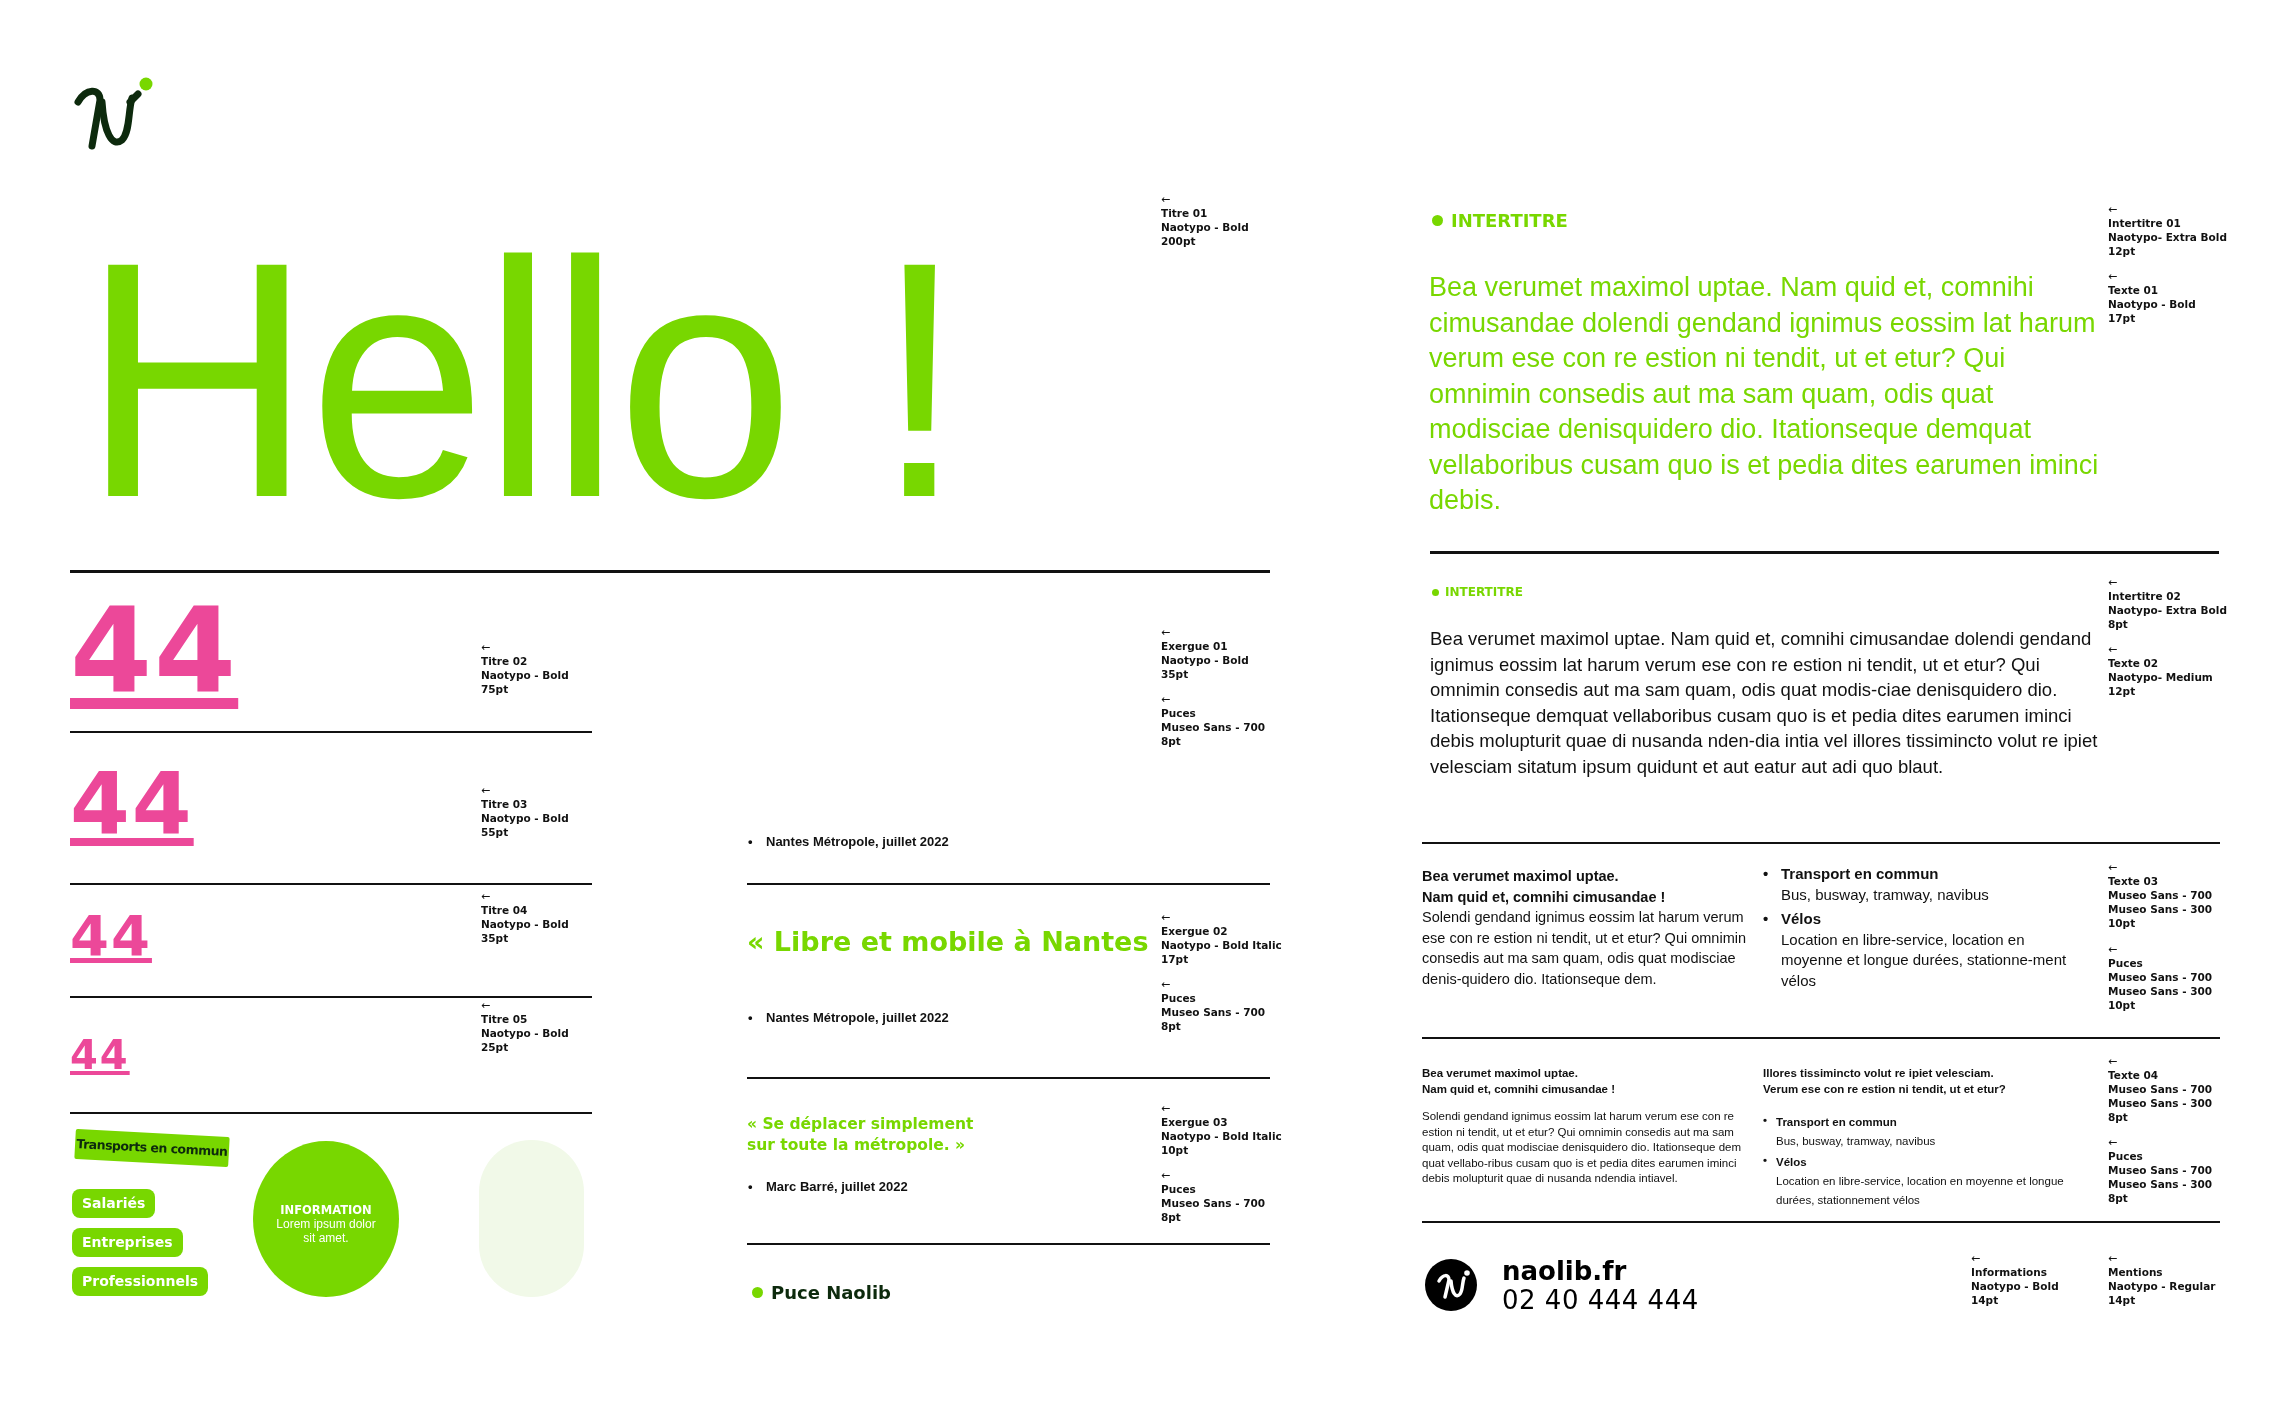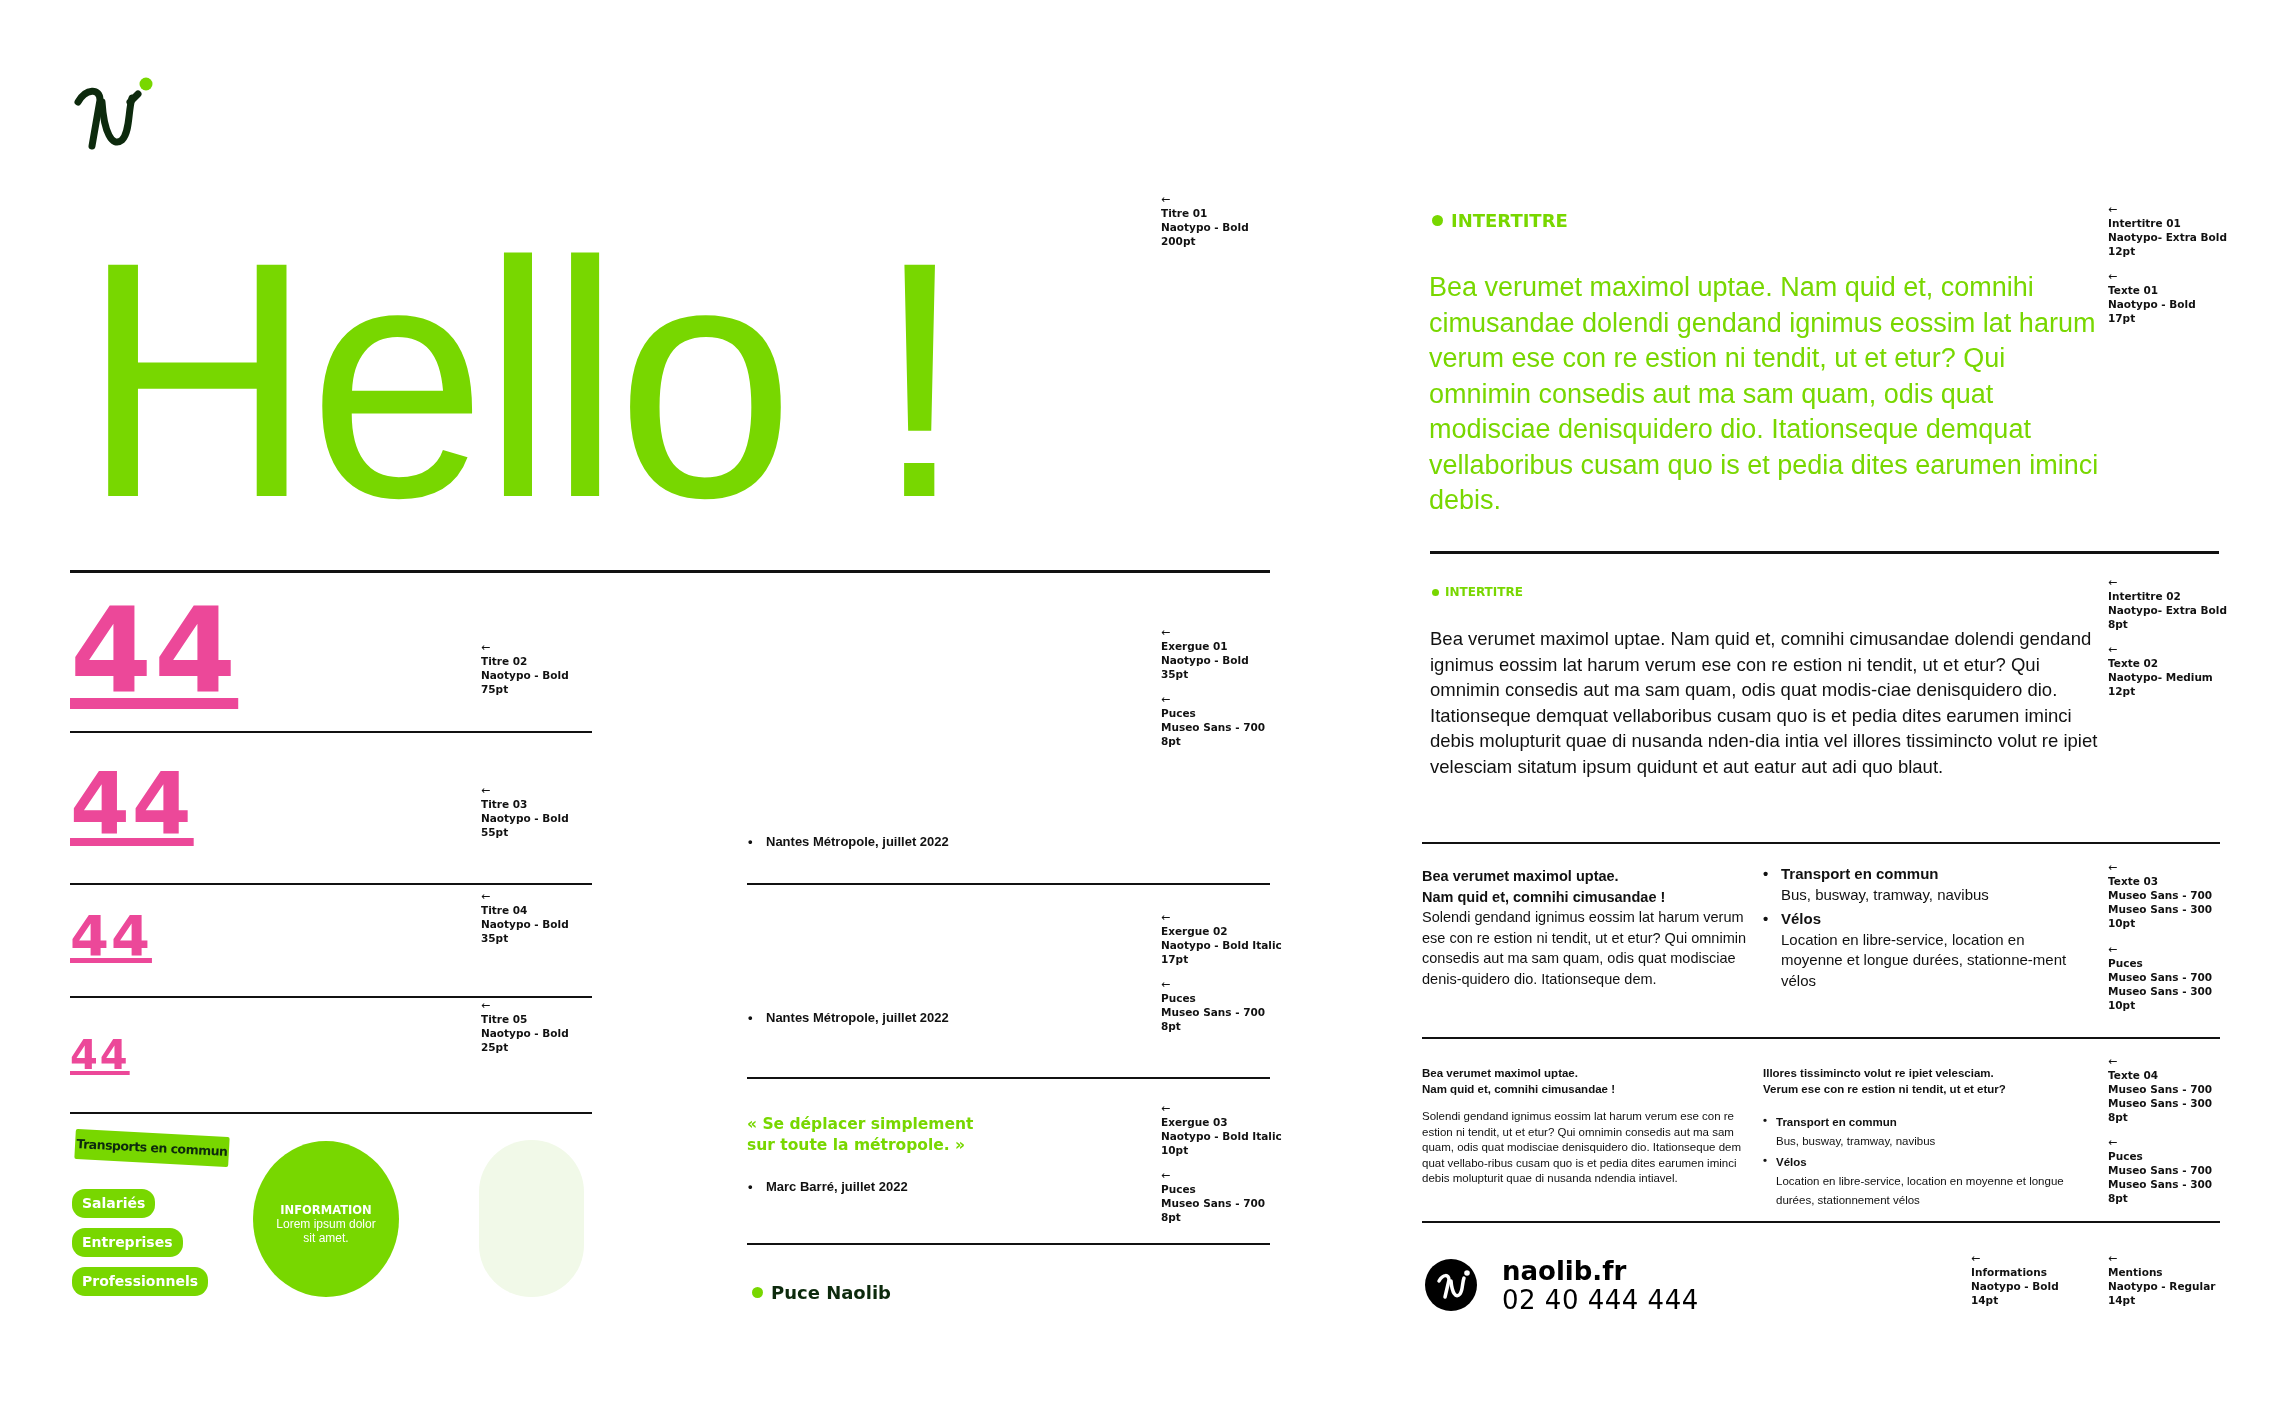--- a/index.html
+++ b/index.html
@@ -8,21 +8,21 @@
   .abs { position:absolute; }
   .green { color:#78d700; }
   .rule { position:absolute; height:3px; background:#111; }
   .note { position:absolute; font-family:"DejaVu Sans", sans-serif; font-size:10.5px; line-height:14px; color:#111; }
   .note .arrow { display:block; font-size:11px; line-height:12px; }
   .note .n-title { display:block; font-weight:bold; }
   .note .n-line { display:block;font-weight:bold; }
   .big44 { position:absolute; font-family:"DejaVu Sans", sans-serif; font-weight:bold; color:#ec4899; letter-spacing:2px; line-height:1;text-decoration:underline; }
   .dot { display:inline-block; border-radius:50%; background:#78d700; }
   .btn { position:absolute; background:#78d700; color:#fff; font-family:"DejaVu Sans", sans-serif; font-weight:bold; font-size:14px;
-         border-radius:13px; padding:0 10px; height:29px; line-height:29px; }
+         border-radius:8px; padding:0 10px; height:29px; line-height:29px; }
   .puce-row { display:flex; align-items:flex-start; }
   .puce-row .b { width:18px; flex:0 0 18px; font-weight:bold; }
 </style>
 </head>
 <body>
 
 <div class="abs" style="left:72px;top:72px;width:90px;height:80px;">
   <svg width="90" height="80" viewBox="0 0 90 80">
     <path d="M6 30 C 14 16, 28 16, 28 28 L 20 74" stroke="#0d2a0d" stroke-width="7" fill="none" stroke-linecap="round"></path>
     <path d="M30 30 C 32 60, 40 76, 50 68 C 58 60, 56 40, 60 26" stroke="#0d2a0d" stroke-width="7" fill="none" stroke-linecap="round"></path>
@@ -108,20 +108,21 @@
 </div>
 <div class="note" style="left:1161px;top:694px;">
   <span class="arrow">←</span>
   <span class="n-title">Puces</span>
   <span class="n-line">Museo Sans - 700</span>
   <span class="n-line">8pt</span>
 </div>
 <div class="rule" style="left:747px;top:883px;width:523px;height:2px;"></div>
 
 <div class="abs green" style="left:747px;top:924px;font-family:'DejaVu Sans',sans-serif;font-weight:bold;font-size:27px;line-height:36px;">
+  <div>« Libre et mobile à Nantes</div>
 </div>
 <div class="abs puce-row" style="left:748px;top:1010px;font-size:13px;font-weight:bold;color:#111;">
   <span class="b">•</span>
     <span>Nantes Métropole, juillet 2022</span>
 </div>
 <div class="note" style="left:1161px;top:912px;">
   <span class="arrow">←</span>
   <span class="n-title">Exergue 02</span>
   <span class="n-line">Naotypo - Bold Italic</span>
   <span class="n-line">17pt</span>

